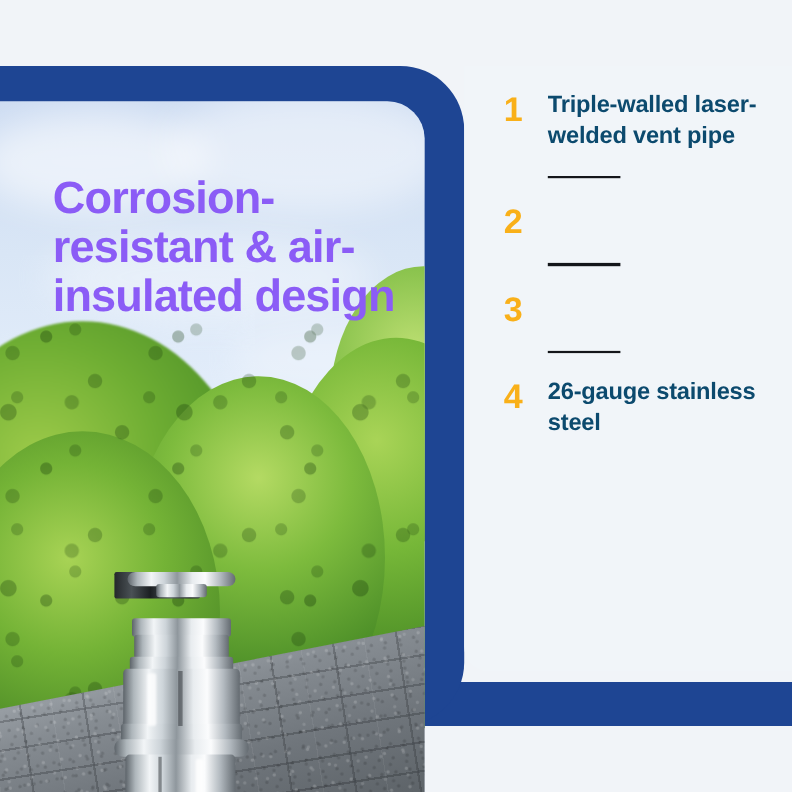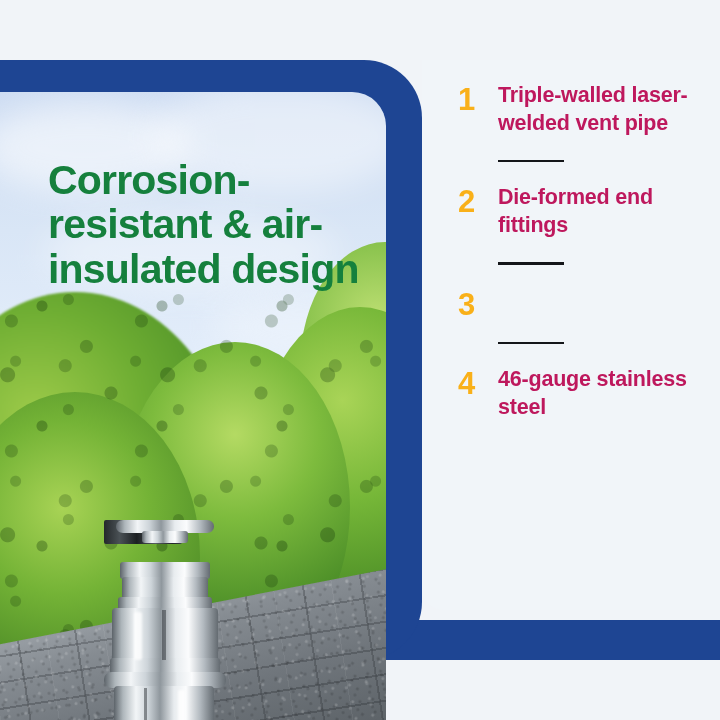--- a/index.html
+++ b/index.html
@@ -132,37 +132,37 @@
   .hl{position:absolute;background:rgba(255,255,255,.75);filter:blur(1.2px);border-radius:2px;}
   .hl-a{left:30px;top:92px;width:8px;height:48px;}
   .hl-b{left:74px;top:170px;width:7px;height:74px;}
   .shadowline{position:absolute;background:rgba(30,36,40,.45);filter:blur(.6px);}
   .sl-a{left:58px;top:90px;width:4px;height:50px;}
   .sl-b{left:40px;top:168px;width:3px;height:78px;}
 
   
   .headline{
     position:absolute;left:48px;top:158px;width:330px;z-index:6;
-    color:#15803d;font-weight:800;font-size:41px;line-height:1.08;
+    color:#8b5cf6;font-weight:800;font-size:41px;line-height:1.08;
     letter-spacing:-0.8px;
   }
 
   
   .card{
     position:absolute;left:422px;top:60px;width:298px;height:550px;
     background:#f1f5f9;border-radius:0 0 0 22px;z-index:5;
   }
   .list{position:absolute;left:36px;top:22px;right:14px;}
   .item{display:flex;align-items:flex-start;gap:16px;}
   .num{
     color:#f9b019;font-weight:800;font-size:31px;line-height:1;
     width:24px;flex:0 0 24px;text-align:left;padding-top:2px;
   }
   .txt{
-    color:#be185d;font-weight:600;font-size:21.5px;line-height:1.3;
+    color:#0c4a6e;font-weight:600;font-size:21.5px;line-height:1.3;
     letter-spacing:-0.2px;
   }
   .rule{width:66px;height:2.5px;background:#14161a;margin:22px 0 22px 40px;}
 </style>
 </head>
 <body>
 
 <div class="stage">
 
   <div class="bottom-band"></div>
@@ -214,30 +214,29 @@
     <div class="list">
 
       <div class="item">
         <div class="num">1</div>
         <div class="txt">Triple-walled laser-welded vent pipe</div>
       </div>
       <div class="rule"></div>
 
       <div class="item">
         <div class="num">2</div>
-        <div class="txt">Die-formed end fittings</div>
       </div>
       <div class="rule"></div>
 
       <div class="item">
         <div class="num">3</div>
       </div>
       <div class="rule"></div>
 
       <div class="item">
         <div class="num">4</div>
-        <div class="txt">46-gauge stainless steel</div>
+        <div class="txt">26-gauge stainless steel</div>
       </div>
 
     </div>
   </div>
 
 </div>
 
 </body></html>

